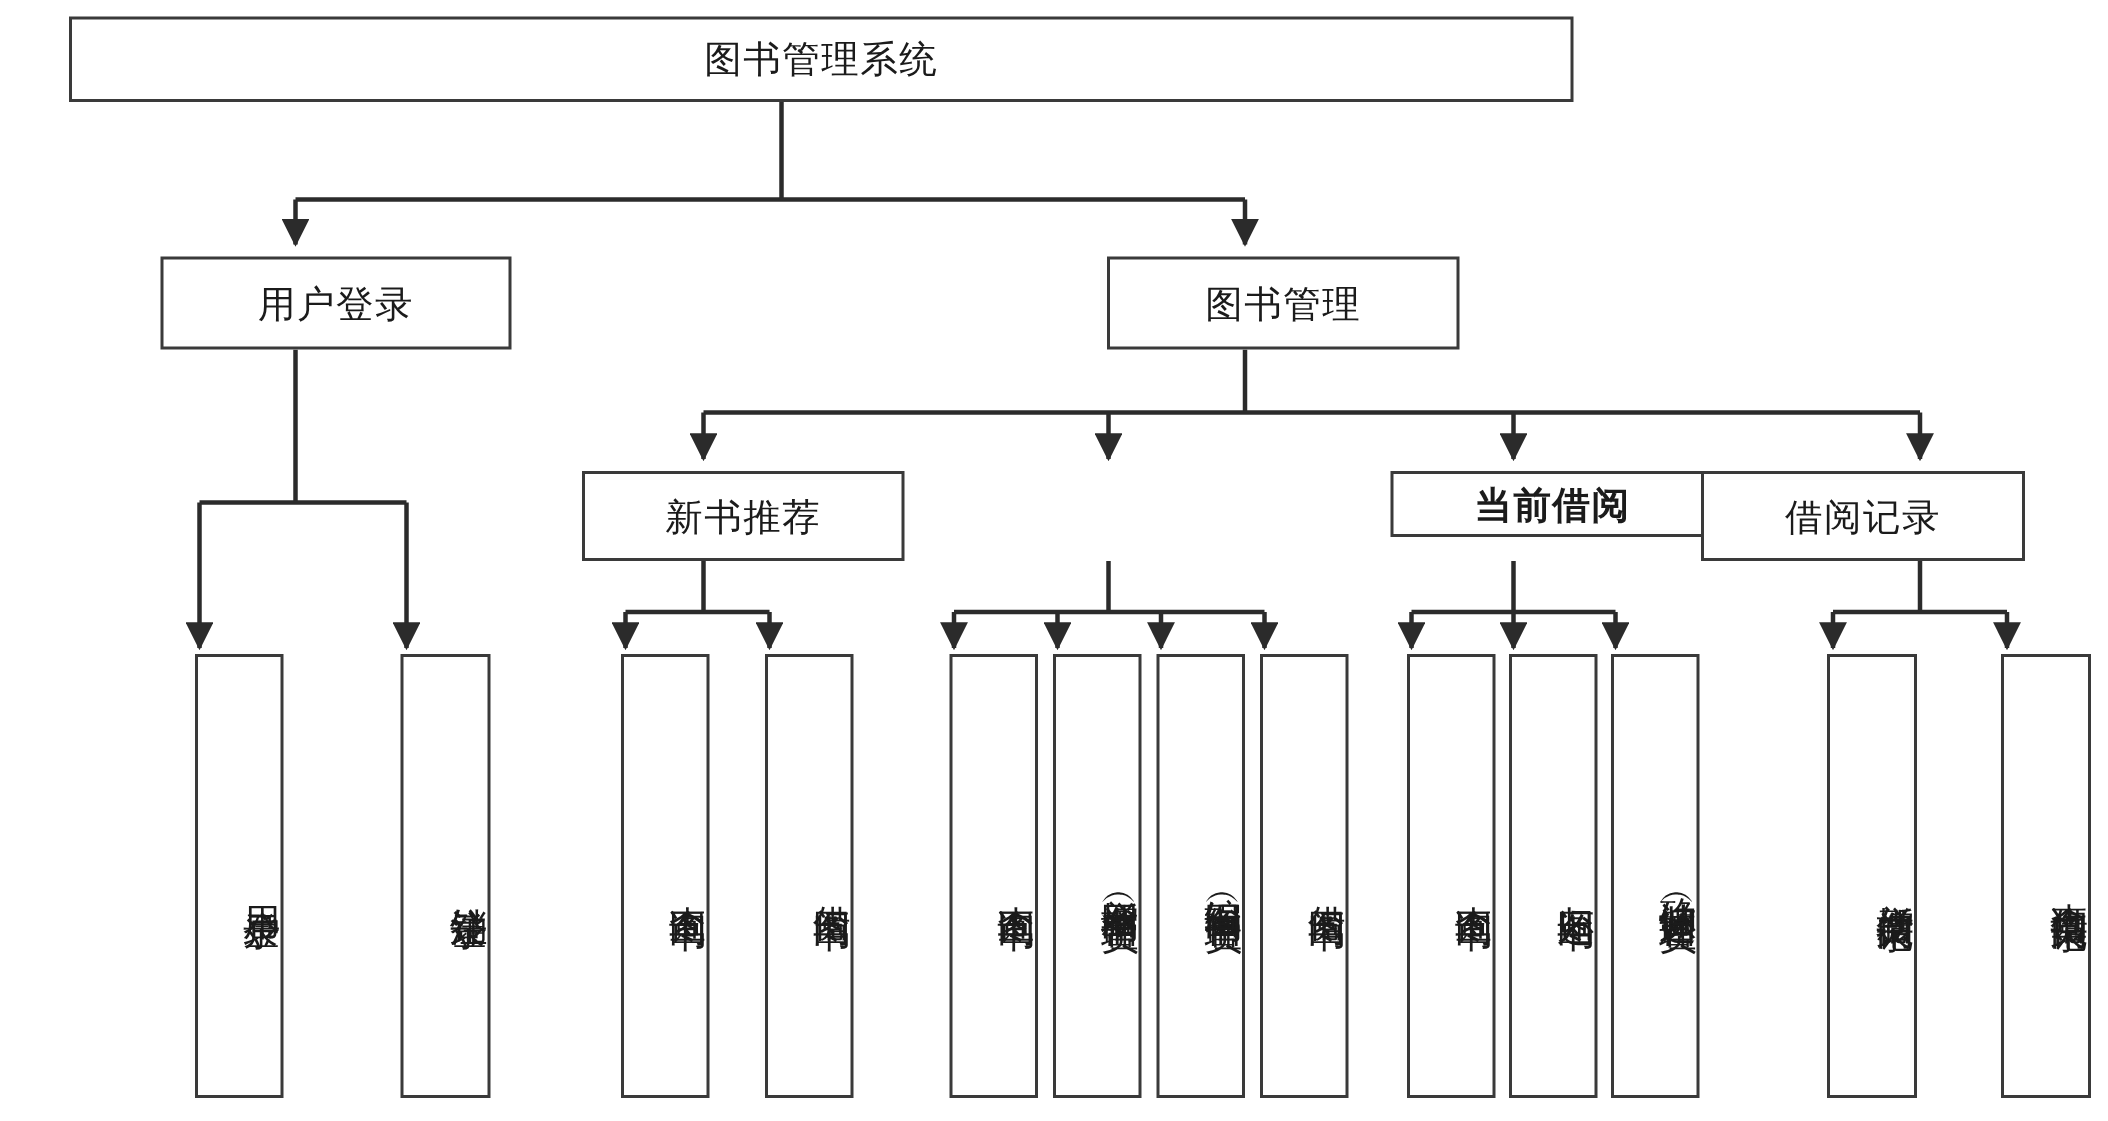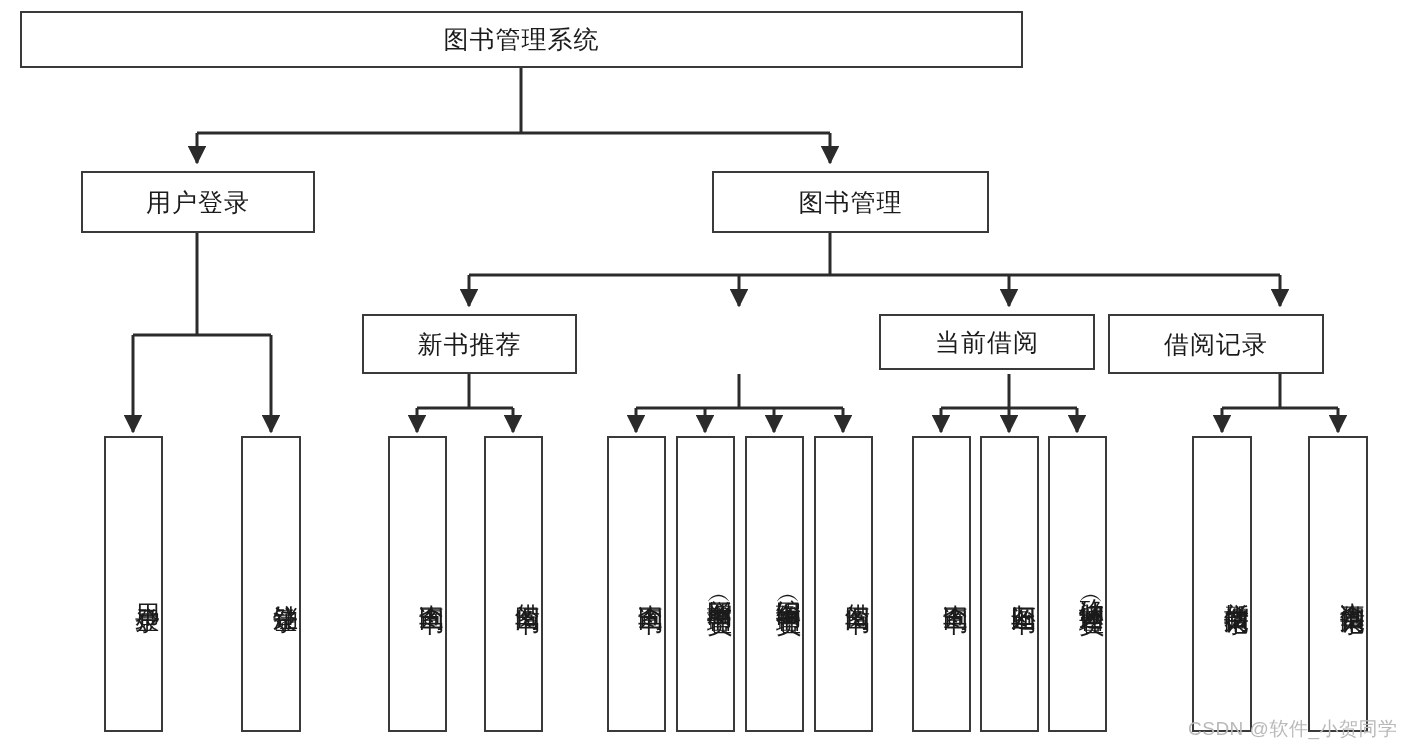--- a/index.html
+++ b/index.html
@@ -27,20 +27,21 @@
   .node {
     position: absolute;
     box-sizing: border-box;
     background: #ffffff;
     border: 2px solid #3a3a3a;
     display: flex;
     align-items: center;
     justify-content: center;
     color: #1b1b1b;
     z-index: 2;
+    margin-left: 26px;
   }
   .node-h {
     font-size: 25px;
     letter-spacing: 1px;
     white-space: nowrap;
   }
   .node-v {
     font-size: 25px;
     writing-mode: vertical-rl;
     text-orientation: upright;
@@ -120,28 +121,28 @@
     </g>
   </svg>
 
   <div class="node node-h" style="left:20px; top:11px; width:1003px; height:57px;">
     <span>图书管理系统</span>
   </div>
 
   <div class="node node-h" style="left:81px; top:171px; width:234px; height:62px;">
     <span>用户登录</span>
   </div>
-  <div class="node node-h" style="left:712px; top:171px; width:277px; height:62px;">
+  <div class="node node-h" style="left:712px; top:171px; width:235px; height:62px;">
     <span>图书管理</span>
   </div>
 
   <div class="node node-h" style="left:362px; top:314px; width:215px; height:60px;">
     <span>新书推荐</span>
   </div>
-  <div class="node node-h" style="left:879px; top:314px; width:216px; height:56px;">
+  <div class="node node-h" style="left:901px; top:314px; width:216px; height:44px;font-weight:bold;">
     <span>当前借阅</span>
   </div>
   <div class="node node-h" style="left:1108px; top:314px; width:216px; height:60px;">
     <span>借阅记录</span>
   </div>
 
   <div class="node node-v" style="left:104px; top:436px; width:59px; height:296px;">
     <span class="vlabel">用户登录</span>
   </div>
   <div class="node node-v" style="left:241px; top:436px; width:60px; height:296px;">
@@ -178,15 +179,14 @@
     <span class="vlabel">确认归还（管理员）</span>
   </div>
 
   <div class="node node-v" style="left:1192px; top:436px; width:60px; height:296px;">
     <span class="vlabel">新增借阅记录</span>
   </div>
   <div class="node node-v" style="left:1308px; top:436px; width:60px; height:296px;">
     <span class="vlabel">查询借阅记录</span>
   </div>
 
-  <div class="watermark" style="left:1188px; top:716px;">CSDN @软件_小贺同学</div>
 
 </div>
 
 </body></html>

